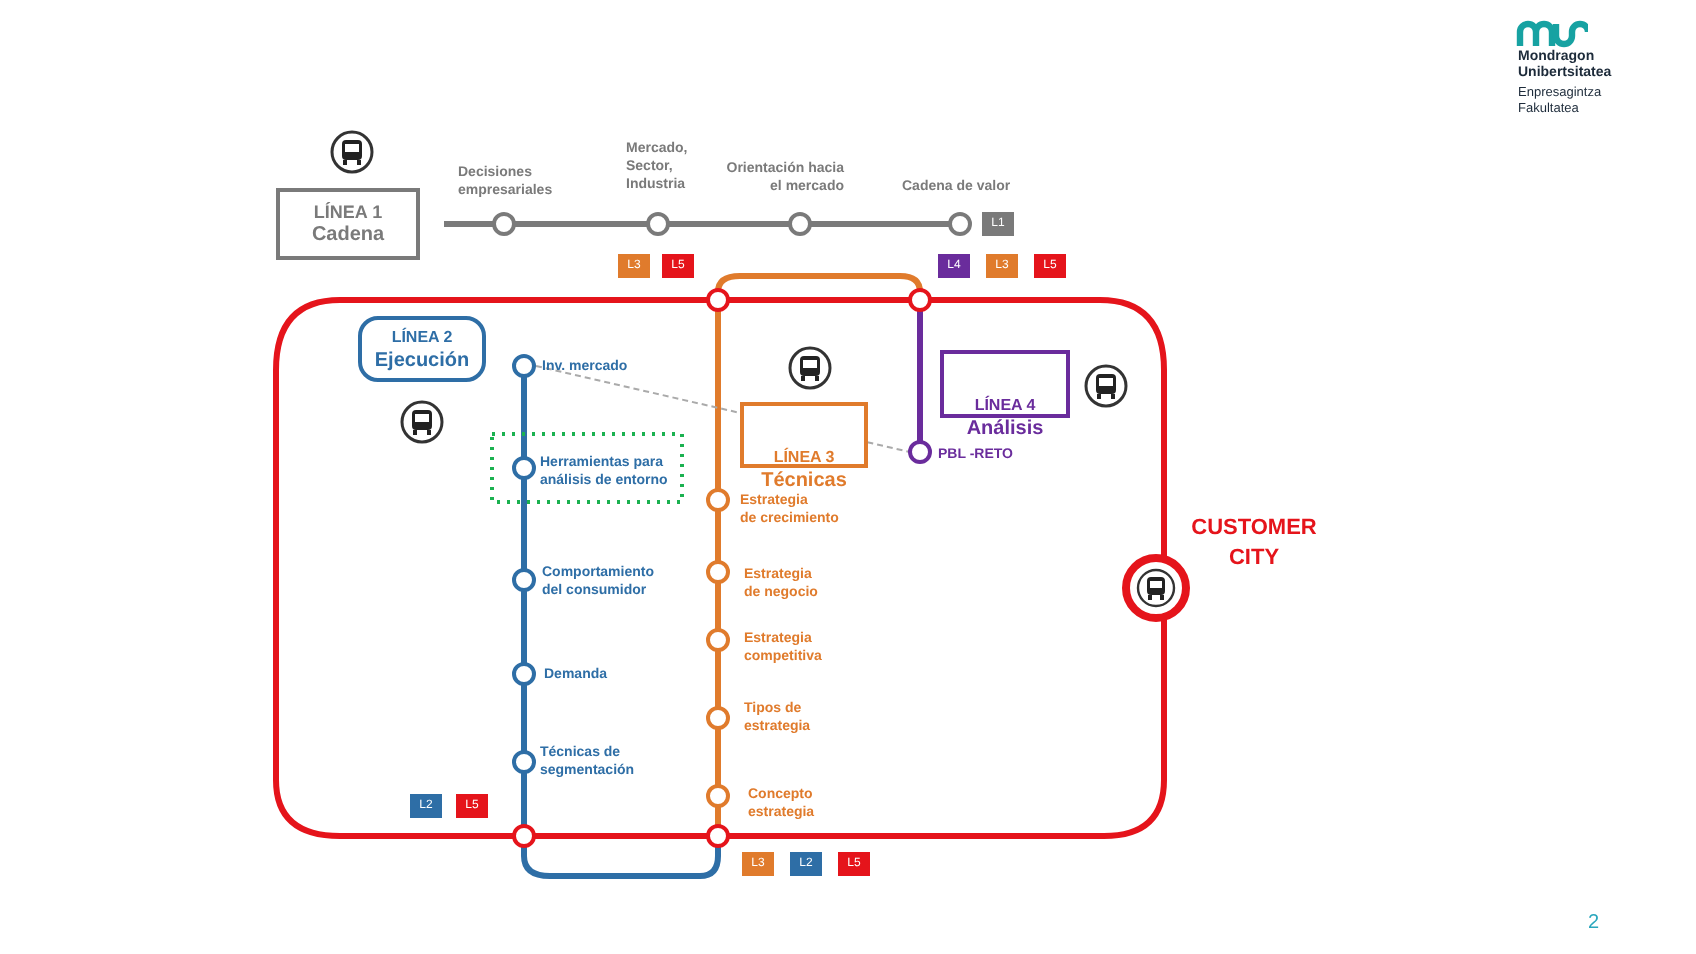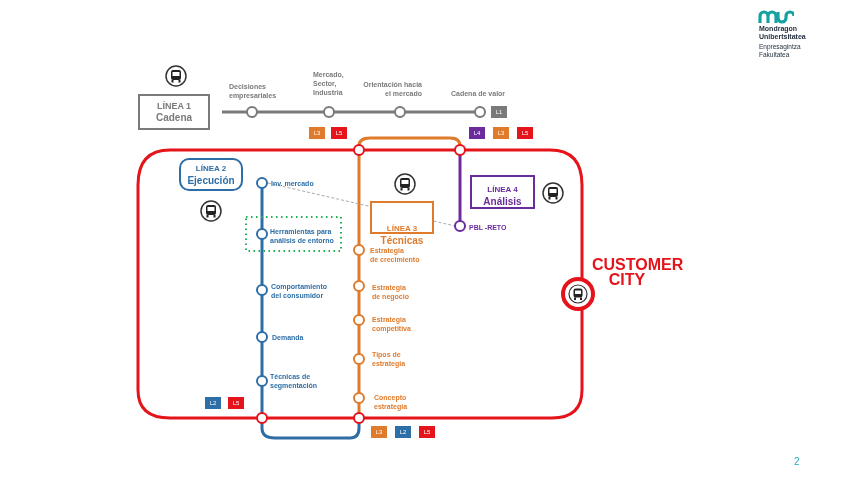--- a/index.html
+++ b/index.html
@@ -9,21 +9,21 @@
   .logo-t2 { position:absolute; left:759px; top:43px; font-size:6.5px; color:#1d2b3a; line-height:8px; }
   .page-num { position:absolute; left:794px; top:456px; font-size:10px; color:#2aa7bd; }
   svg.map { position:absolute; left:0; top:0; }
   .lbl { position:absolute; font-size:7px; font-weight:bold; line-height:9px; }
   .lbl-gray { color:#7a7a7a; }
   .lbl-blue { color:#2e6ea6; }
   .lbl-orange { color:#e07b2c; }
   .lbl-purple { color:#6a2c9c; }
   .linebox { position:absolute; border:2px solid; background:#fff; text-align:center; font-weight:bold; font-size:10px; line-height:12px; box-sizing:border-box; padding-top:4px; }
   .tag { position:absolute; width:16px; height:12px; color:#fff; font-size:6px; text-align:center; line-height:12px; }
-  .customer { position:absolute; left:592px; top:257px; color:#e5141b; font-size:16px; font-weight:bold; text-align:center; line-height:15px; width:70px; }
+  .customer { position:absolute; left:592px; top:257px; color:#e5141b; font-size:11px; font-weight:bold; text-align:center; line-height:15px; width:70px; }
 </style>
 </head>
 <body>
 
 <svg class="logo-mark" width="36" height="14" viewBox="0 0 36 14">
   <path d="M2 13 V6 a4 4 0 0 1 8 0 V13 M10 6 a4 4 0 0 1 8 0 V13" fill="none" stroke="#17a2a2" stroke-width="3.2"></path>
   <path d="M20 2 V8 a4 4 0 0 0 8 0 V6 a4 4 0 0 1 8 0" fill="none" stroke="#17a2a2" stroke-width="3.2"></path>
 </svg>
 <div class="logo-t1">
   <div>Mondragon</div>
@@ -120,21 +120,21 @@
   <div>Cadena</div>
 </div>
 <div class="linebox" style="left:179px;top:158px;width:64px;height:33px;border-color:#2e6ea6;color:#2e6ea6;padding-top:3px;border-radius:10px;">
   <div style="font-size:8px;">LÍNEA 2</div>
   <div>Ejecución</div>
 </div>
 <div class="linebox" style="left:370px;top:201px;width:64px;height:33px;border-color:#e07b2c;color:#e07b2c;padding-top:20px;">
   <div style="font-size:8px;">LÍNEA 3</div>
   <div>Técnicas</div>
 </div>
-<div class="linebox" style="left:470px;top:175px;width:65px;height:34px;border-color:#6a2c9c;color:#6a2c9c;padding-top:7px;">
+<div class="linebox" style="left:470px;top:175px;width:65px;height:34px;border-color:#6a2c9c;color:#6a2c9c;padding-top:20px;">
   <div style="font-size:8px;">LÍNEA 4</div>
   <div>Análisis</div>
 </div>
 
 <div class="lbl lbl-gray" style="left:229px;top:82px;">
   <div>Decisiones</div>
   <div>empresariales</div>
 </div>
 <div class="lbl lbl-gray" style="left:313px;top:70px;">
   <div>Mercado,</div>

